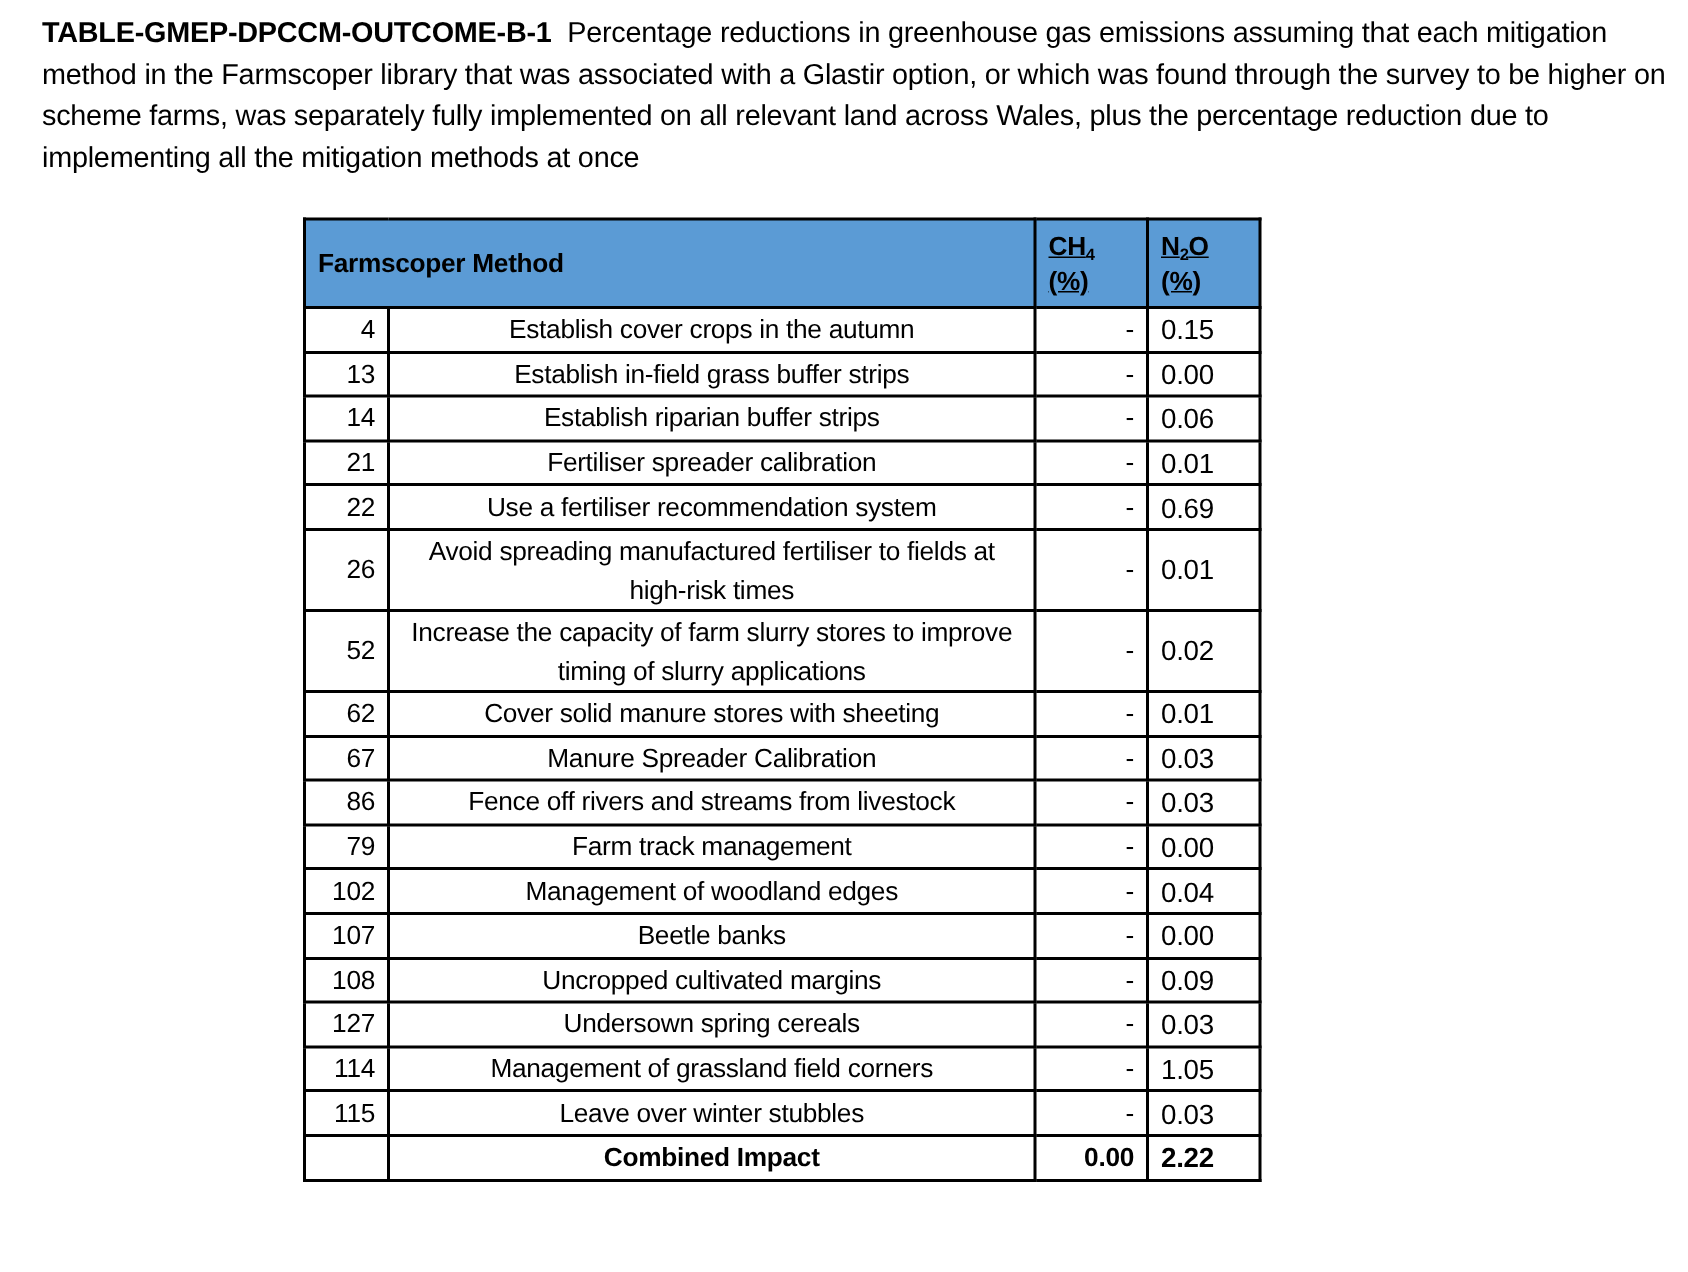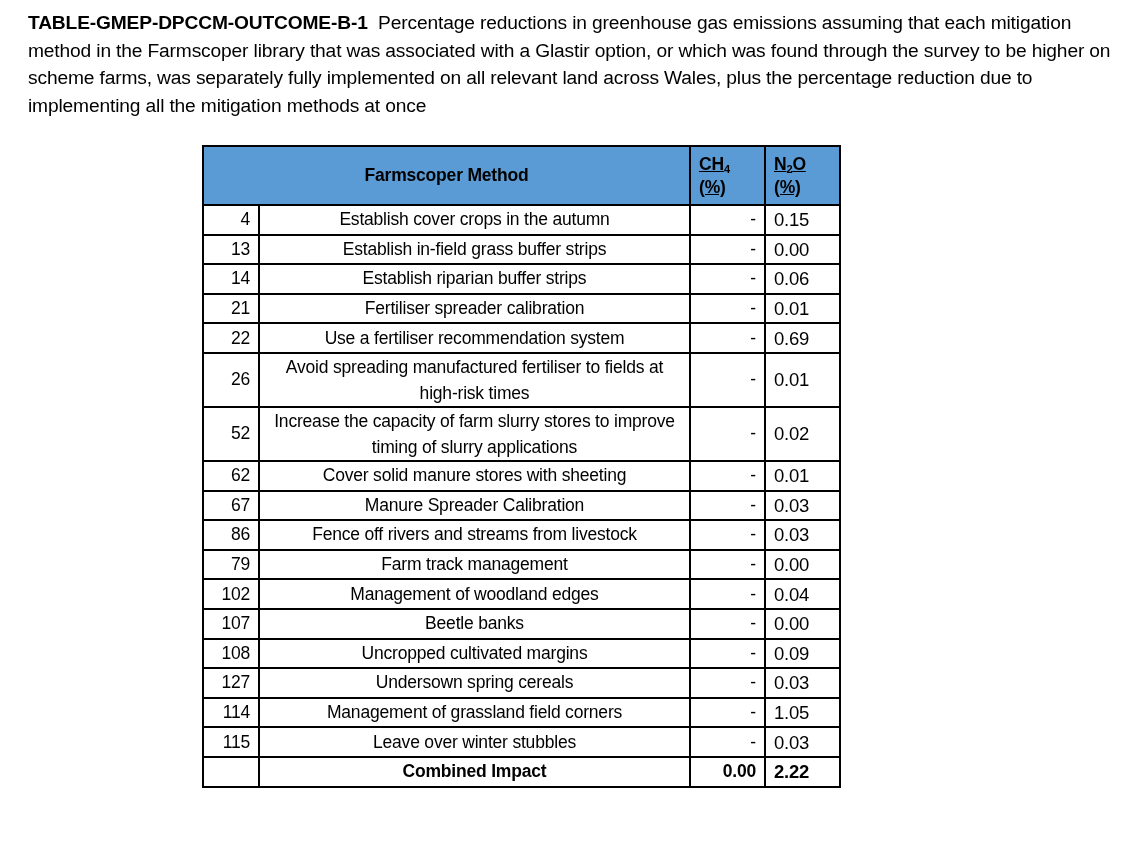--- a/index.html
+++ b/index.html
@@ -42,21 +42,21 @@
       height: 27.6px;
       line-height: 23px;
       vertical-align: middle;
       font-weight: normal;
     }
     table.data-table th {
       background: #5b9bd5;
       font-weight: bold;
       height: 57px;
     }
-    th.h-method { text-align: center; }
+    th.h-method { text-align: left; }
     th.h-num { text-align: left; line-height: 24px; padding: 0 6px; text-decoration: underline; }
     td.c-id { width: 38px; text-align: right; padding: 0 10px 0 8px; }
     td.c-method { width: 413px; text-align: center; padding: 0 10px; }
     td.c-ch4 { width: 57px; text-align: right; padding: 0 10px; }
     td.c-n2o { width: 57px; text-align: left; padding: 0 10px; font-size: 18.5px; }
     tr.double td { height: 51px; }
     tr.double td.c-method { line-height: 26px; }
     tr.total td { font-weight: bold; margin-top: 17px; }
     sub { font-size: 11px; vertical-align: -3px; line-height: 0; }
   </style>

